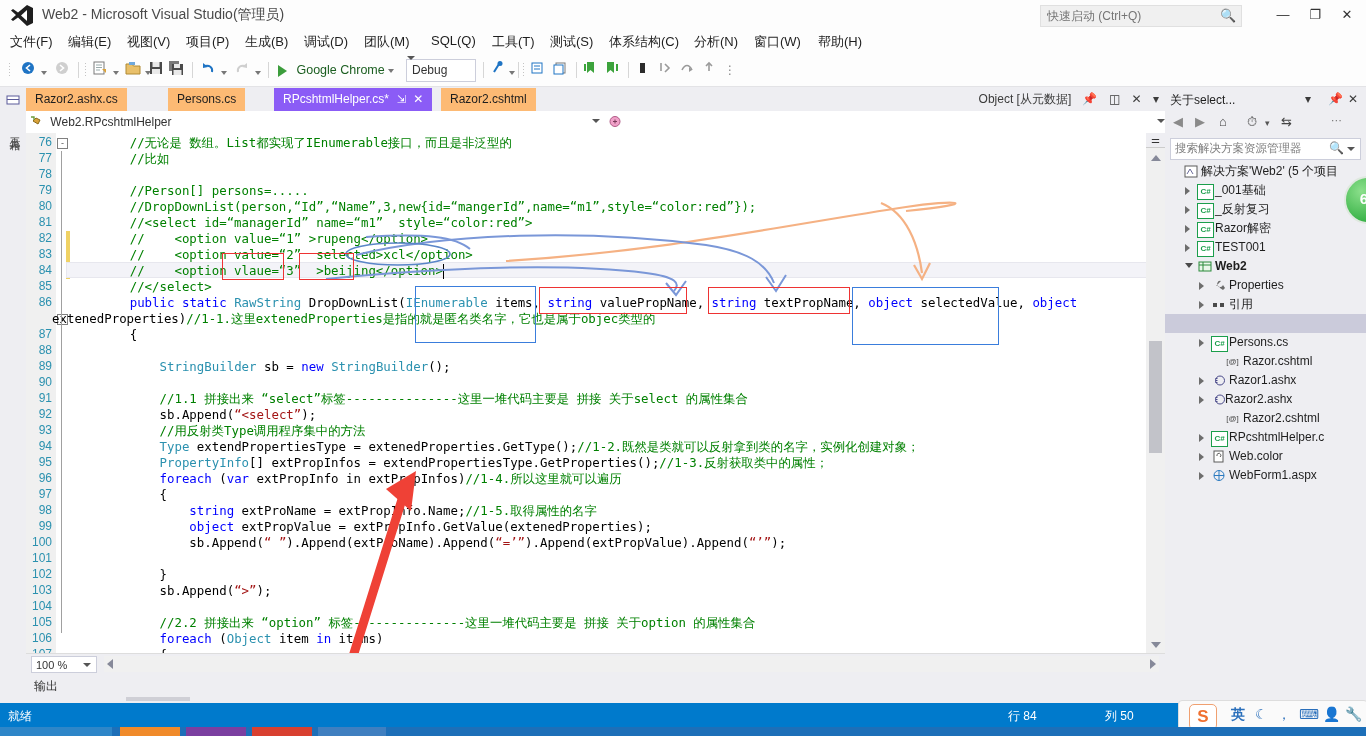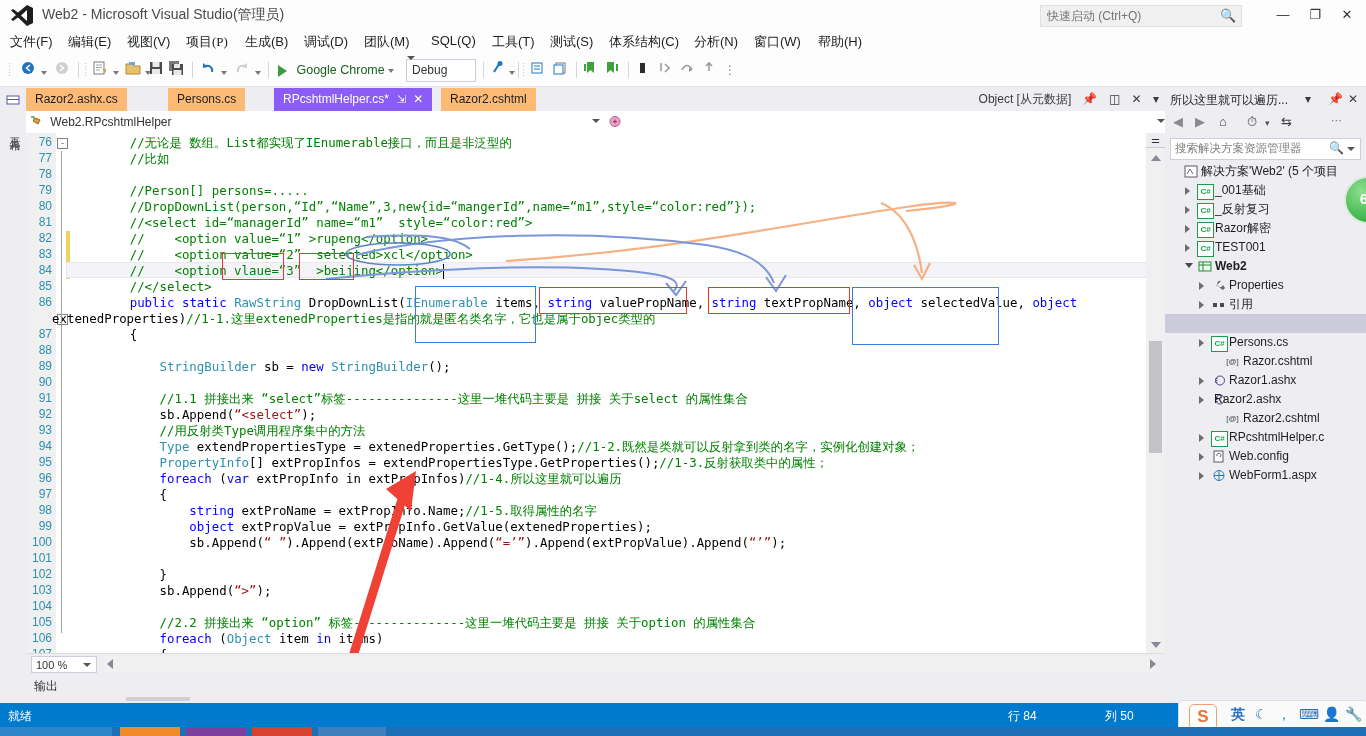--- a/index.html
+++ b/index.html
@@ -169,21 +169,21 @@
     </div>
     <div class="wbtn min">—</div>
     <div class="wbtn max">❐</div>
     <div class="wbtn close">✕</div>
   </div>
 
   <div class="menubar" id="menubar">
       <div class="mi" style="left: 10px;">文件(F)</div>
       <div class="mi" style="left: 68px;">编辑(E)</div>
       <div class="mi" style="left: 127px;">视图(V)</div>
-      <div class="mi" style="left: 186px; font-family: Liberation Serif, serif;">项目(P)</div>
+      <div class="mi" style="left: 186px;">项目(P)</div>
       <div class="mi" style="left: 245px;">生成(B)</div>
       <div class="mi" style="left: 304px;">调试(D)</div>
       <div class="mi" style="left: 364px;">团队(M)</div>
       <div class="mi" style="left: 431px;">SQL(Q)</div>
       <div class="mi" style="left: 492px;">工具(T)</div>
       <div class="mi" style="left: 550px;">测试(S)</div>
       <div class="mi" style="left: 609px;">体系结构(C)</div>
       <div class="mi" style="left: 694px;">分析(N)</div>
       <div class="mi" style="left: 754px;">窗口(W)</div>
       <div class="mi" style="left: 818px;">帮助(H)</div>
@@ -410,21 +410,21 @@
     </div>
   </div>
 
   <div class="outpane">
     <div class="outlabel">输出</div>
     <div class="outtabsel"></div>
   </div>
 
   <div class="rpanel">
     <div class="rp-head">
-      <div class="rp-title">所以这里就可以遍历...</div>
+      <div class="rp-title">关于select...</div>
       <div class="rp-ic" style="left:140px;">▾</div>
       <div class="rp-ic" style="left:163px;">📌</div>
       <div class="rp-ic" style="left:183px;">✕</div>
     </div>
     <div class="rp-tools">
       <div class="ti" style="left:8px;">◀</div>
       <div class="ti" style="left:30px;">▶</div>
       <div class="ti" style="left:54px;color:#444;">⌂</div>
       <div class="ti" style="left:82px;color:#444;">⏱</div>
       <div class="ti" style="left:100px;font-size:9px;top:8px;color:#555;">▾</div>
@@ -497,35 +497,35 @@
             <circle cx="8" cy="6.5" r="4.5" fill="none" stroke="#4a4a8a"></circle>
             <path d="M3.5 4.5h2M3.5 6.5h2M3.5 8.5h2" stroke="#4a4a8a"></path>
           </svg></span>
         <span style="position: absolute; left: 64px; top: 209px; line-height: 19px;">Razor1.ashx</span>
         <div class="tnode" style="top: 209px; left: 0px; width: 201px;"></div>
         <i class="tw closed" style="left: 34px; top: 234px; position: absolute;"></i>
         <span class="ficon" style="left: 46px; top: 231px;"><svg width="14" height="13" viewBox="0 0 14 13">
             <circle cx="8" cy="6.5" r="4.5" fill="none" stroke="#4a4a8a"></circle>
             <path d="M3.5 4.5h2M3.5 6.5h2M3.5 8.5h2" stroke="#4a4a8a"></path>
           </svg></span>
-        <span style="position: absolute; left: 49px; top: 228px; line-height: 19px;">Razor2.ashx</span>
+        <span style="position: absolute; left: 60px; top: 228px; line-height: 19px;">Razor2.ashx</span>
         <div class="tnode" style="top: 228px; left: 0px; width: 201px;"></div>
         <span class="ficon" style="left: 60px; top: 250px;"><span style="font-size:8px;color:#444">[@]</span></span>
         <span style="position: absolute; left: 78px; top: 247px; line-height: 19px;">Razor2.cshtml</span>
         <div class="tnode" style="top: 247px; left: 0px; width: 201px;"></div>
         <i class="tw closed" style="left: 34px; top: 272px; position: absolute;"></i>
         <span class="ficon cs-ic" style="left: 46px; top: 269px;">C#</span>
         <span style="position: absolute; left: 64px; top: 266px; line-height: 19px;">RPcshtmlHelper.c</span>
         <div class="tnode" style="top: 266px; left: 0px; width: 201px;"></div>
         <i class="tw closed" style="left: 34px; top: 291px; position: absolute;"></i>
         <span class="ficon" style="left: 46px; top: 288px;"><svg width="14" height="13" viewBox="0 0 14 13">
             <rect x="2" y="1" width="9" height="11" fill="#fff" stroke="#5a5a5a"></rect>
             <path d="M5 6a2 2 0 1 1 3 1" stroke="#5a5a5a" fill="none"></path>
           </svg></span>
-        <span style="position: absolute; left: 64px; top: 285px; line-height: 19px;">Web.config</span>
+        <span style="position: absolute; left: 64px; top: 285px; line-height: 19px;">Web.color</span>
         <div class="tnode" style="top: 285px; left: 0px; width: 201px;"></div>
         <i class="tw closed" style="left: 34px; top: 310px; position: absolute;"></i>
         <span class="ficon" style="left: 46px; top: 307px;"><svg width="14" height="13" viewBox="0 0 14 13">
             <circle cx="7" cy="6.5" r="5" fill="none" stroke="#2a7ac0"></circle>
             <path d="M2 6.5h10M7 1.5v10" stroke="#2a7ac0"></path>
           </svg></span>
         <span style="position: absolute; left: 64px; top: 304px; line-height: 19px;">WebForm1.aspx</span>
         <div class="tnode" style="top: 304px; left: 0px; width: 201px;"></div>
       </div>
 

